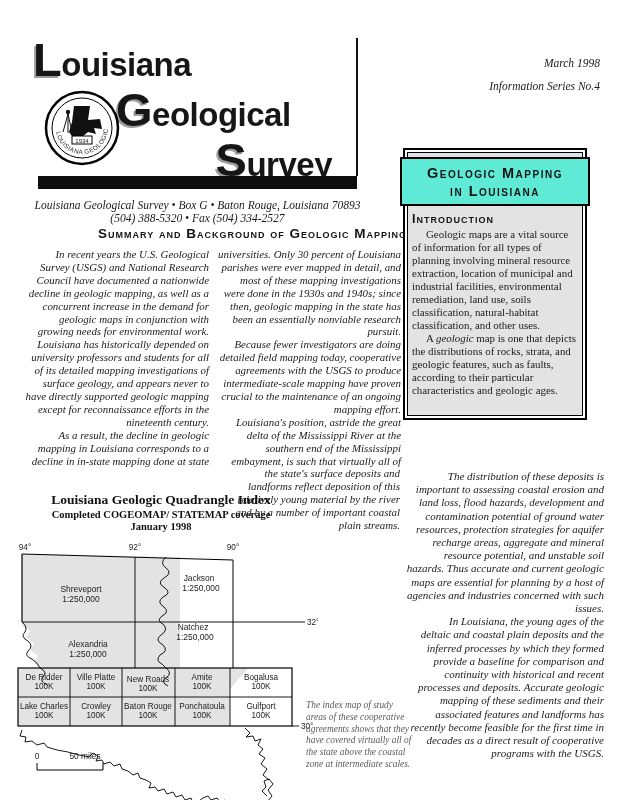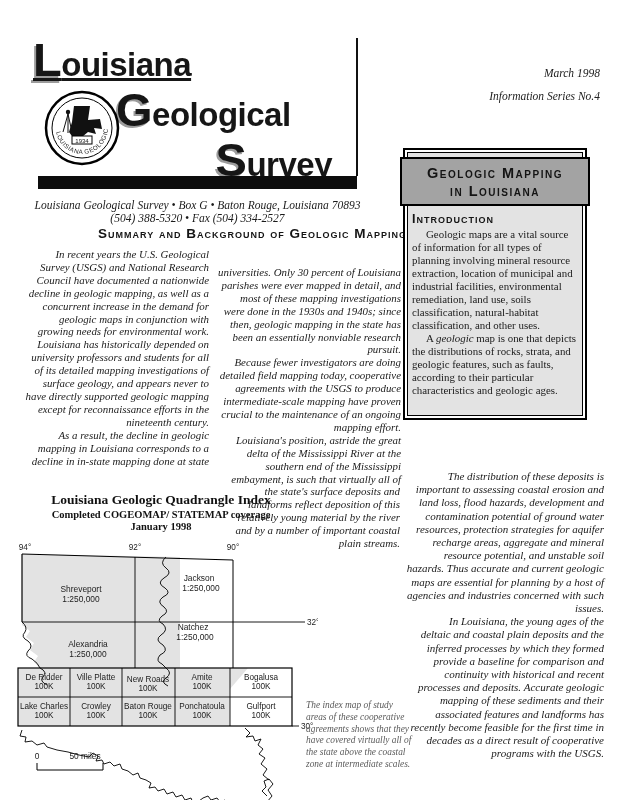--- a/index.html
+++ b/index.html
@@ -10,30 +10,30 @@
     font-family:"Liberation Serif", serif; color:#1a1a1a;
   }
 
   
   .mast-line {
     position:absolute; font-family:"Liberation Sans", sans-serif;
     font-weight:bold; font-size:33px; letter-spacing:-0.5px; color:#161616;
     line-height:1;
   }
   .mast-line::first-letter { font-size:47px; text-shadow:-2px 2px 0 #9c9c9c; }
-  .mast-l1 { left:33px;  top:36px;text-decoration:underline; }
+  .mast-l1 { left:33px;  top:36px; }
   .mast-l2 { left:116px; top:86px; }
   .mast-l3 { left:33px;  top:136px; width:299px; text-align:right; }
   .mast-rule { position:absolute; left:356px; top:38px; width:2px; height:138px; background:#111; }
   .mast-bar  { position:absolute; left:38px;  top:176px; width:319px; height:13px; background:#0d0d0d; }
   .logo { position:absolute; left:44px; top:90px; width:76px; height:76px; }
 
   .date-block {
     position:absolute; right:18px; top:52px; text-align:right;
-    font-style:italic; font-size:11.5px; line-height:23px; color:#222;margin-top:10px;
+    font-style:italic; font-size:11.5px; line-height:23px; color:#222;
   }
   .address {
     position:absolute; left:30px; top:199px; width:335px; text-align:center;
     font-style:italic; font-size:11.5px; line-height:13px; color:#1a1a1a;
   }
 
   
   .smallcaps {
     font-family:"Liberation Sans", sans-serif; font-weight:bold;
     font-variant:small-caps; letter-spacing:1px; color:#141414;
@@ -41,32 +41,32 @@
   .summary-heading {
     position:absolute; left:25px; top:226px; width:382px; text-align:right;
     font-size:13.5px;
   }
 
   
   .bodycol { position:absolute; font-size:10.9px; line-height:12.9px; text-align:right;font-style:italic; }
   .bodycol p { text-indent:14px; }
   .bodycol p.noindent { text-indent:0; }
   .col-left  { left:25px;  top:248px; width:184px; }
-  .col-mid   { left:217px; top:248px; width:184px;margin-top:18px; }
+  .col-mid   { left:217px; top:248px; width:184px; }
   .col-right { left:405px; top:470px; width:199px; font-size:11px; line-height:13.2px; }
   .mid-wrap  { margin-left:15px; width:168px; }
 
   
   .sidebar { position:absolute; left:403px; top:148px; width:184px; height:272px; }
   .sidebar .frame {
     position:absolute; inset:0; background:#e3e3e3; border:2px solid #000;
     box-shadow: inset 0 0 0 2px #fff, inset 0 0 0 3px #000;
   }
   .sidebar .titlebox {
-    position:absolute; left:-3px; right:-3px; top:9px; background:#a3a3a3;
+    position:absolute; left:-3px; right:-3px; top:9px; background:#5eead4;
     border:2px solid #000; text-align:center; padding:5px 2px 4px 2px;
     font-size:14.5px; line-height:18px; letter-spacing:1.5px;
   }
   .sidebar .content { position:absolute; left:9px; right:9px; top:62px; }
   .intro-heading { font-size:12.5px; letter-spacing:1px; margin:2px 0 2px 0; }
   .sidebar .content p { font-size:10.9px; line-height:13px; text-indent:14px; }
   .em { font-style:italic; }
 
   
   .map-titles {

